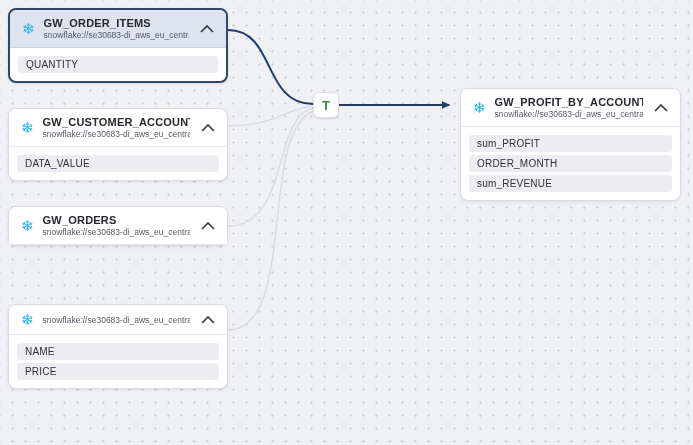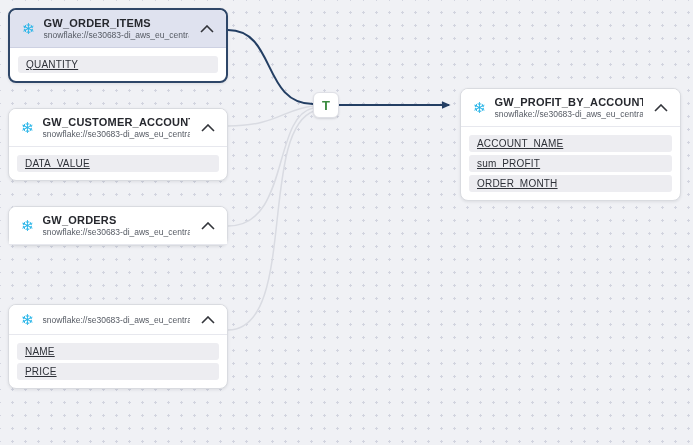--- a/index.html
+++ b/index.html
@@ -55,21 +55,21 @@
   .collapse{
     flex:0 0 auto;background:none;border:none;padding:2px;cursor:pointer;
     display:flex;align-items:center;justify-content:center;
   }
   .node-body{padding:8px;}
   .field{
     background:#ededf1;color:#2e3138;
     font-size:10px;letter-spacing:.2px;
     padding:0 8px;height:17px;line-height:17px;
     border-radius:3px;margin-bottom:3px;
-    white-space:nowrap;overflow:hidden;text-decoration:underline;
+    white-space:nowrap;overflow:hidden;
   }
   .field:last-child{margin-bottom:0;}
 
   .tnode{
     position:absolute;left:313px;top:92px;width:26px;height:26px;z-index:3;
     background:#ffffff;border:1px solid #dfe0e6;border-radius:6px;
     box-shadow:0 1px 2px rgba(40,45,60,0.15);
     display:flex;align-items:center;justify-content:center;
     font-size:13px;font-weight:700;color:#3c8c40;
     cursor:pointer;box-sizing:border-box;
@@ -173,19 +173,19 @@
         <div class="title">GW_PROFIT_BY_ACCOUNT</div>
         <div class="subtitle">snowflake://se30683-di_aws_eu_central_1</div>
       </div>
       <button class="collapse">
         <svg width="14" height="8" viewBox="0 0 14 8">
           <polyline points="1,7 7,1 13,7" fill="none" stroke="#33353b" stroke-width="1.6"></polyline>
         </svg>
       </button>
     </div>
     <div class="node-body">
-      <div class="field">ACCOUNT_NAME</div>
       <div class="field">sum_PROFIT</div>
       <div class="field">ORDER_MONTH</div>
+      <div class="field">sum_REVENUE</div>
     </div>
   </div>
 
 </div>
 
 </body></html>

